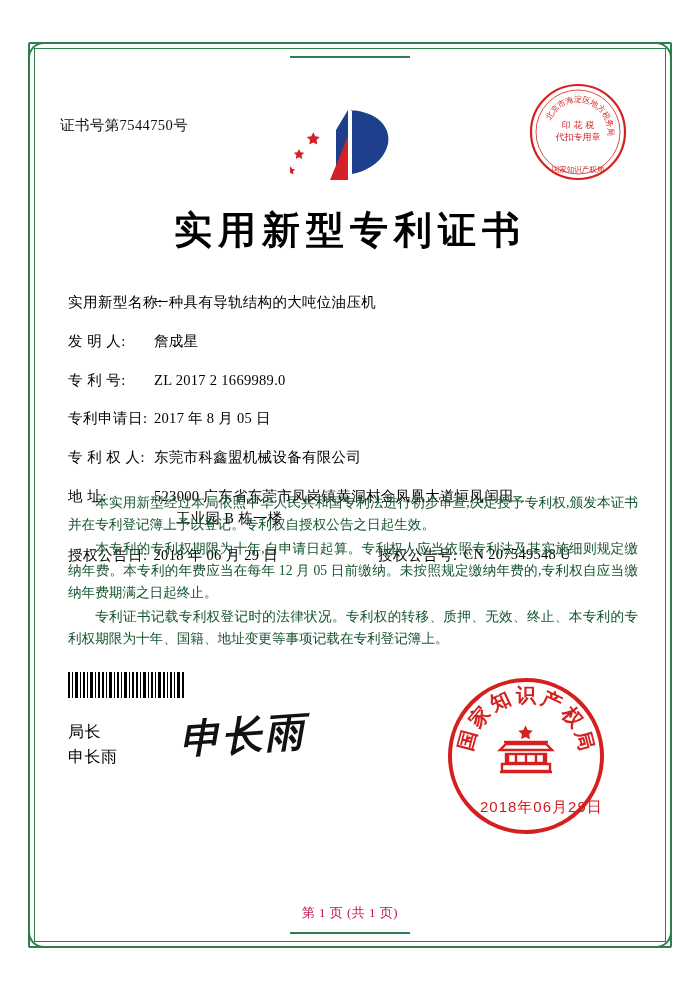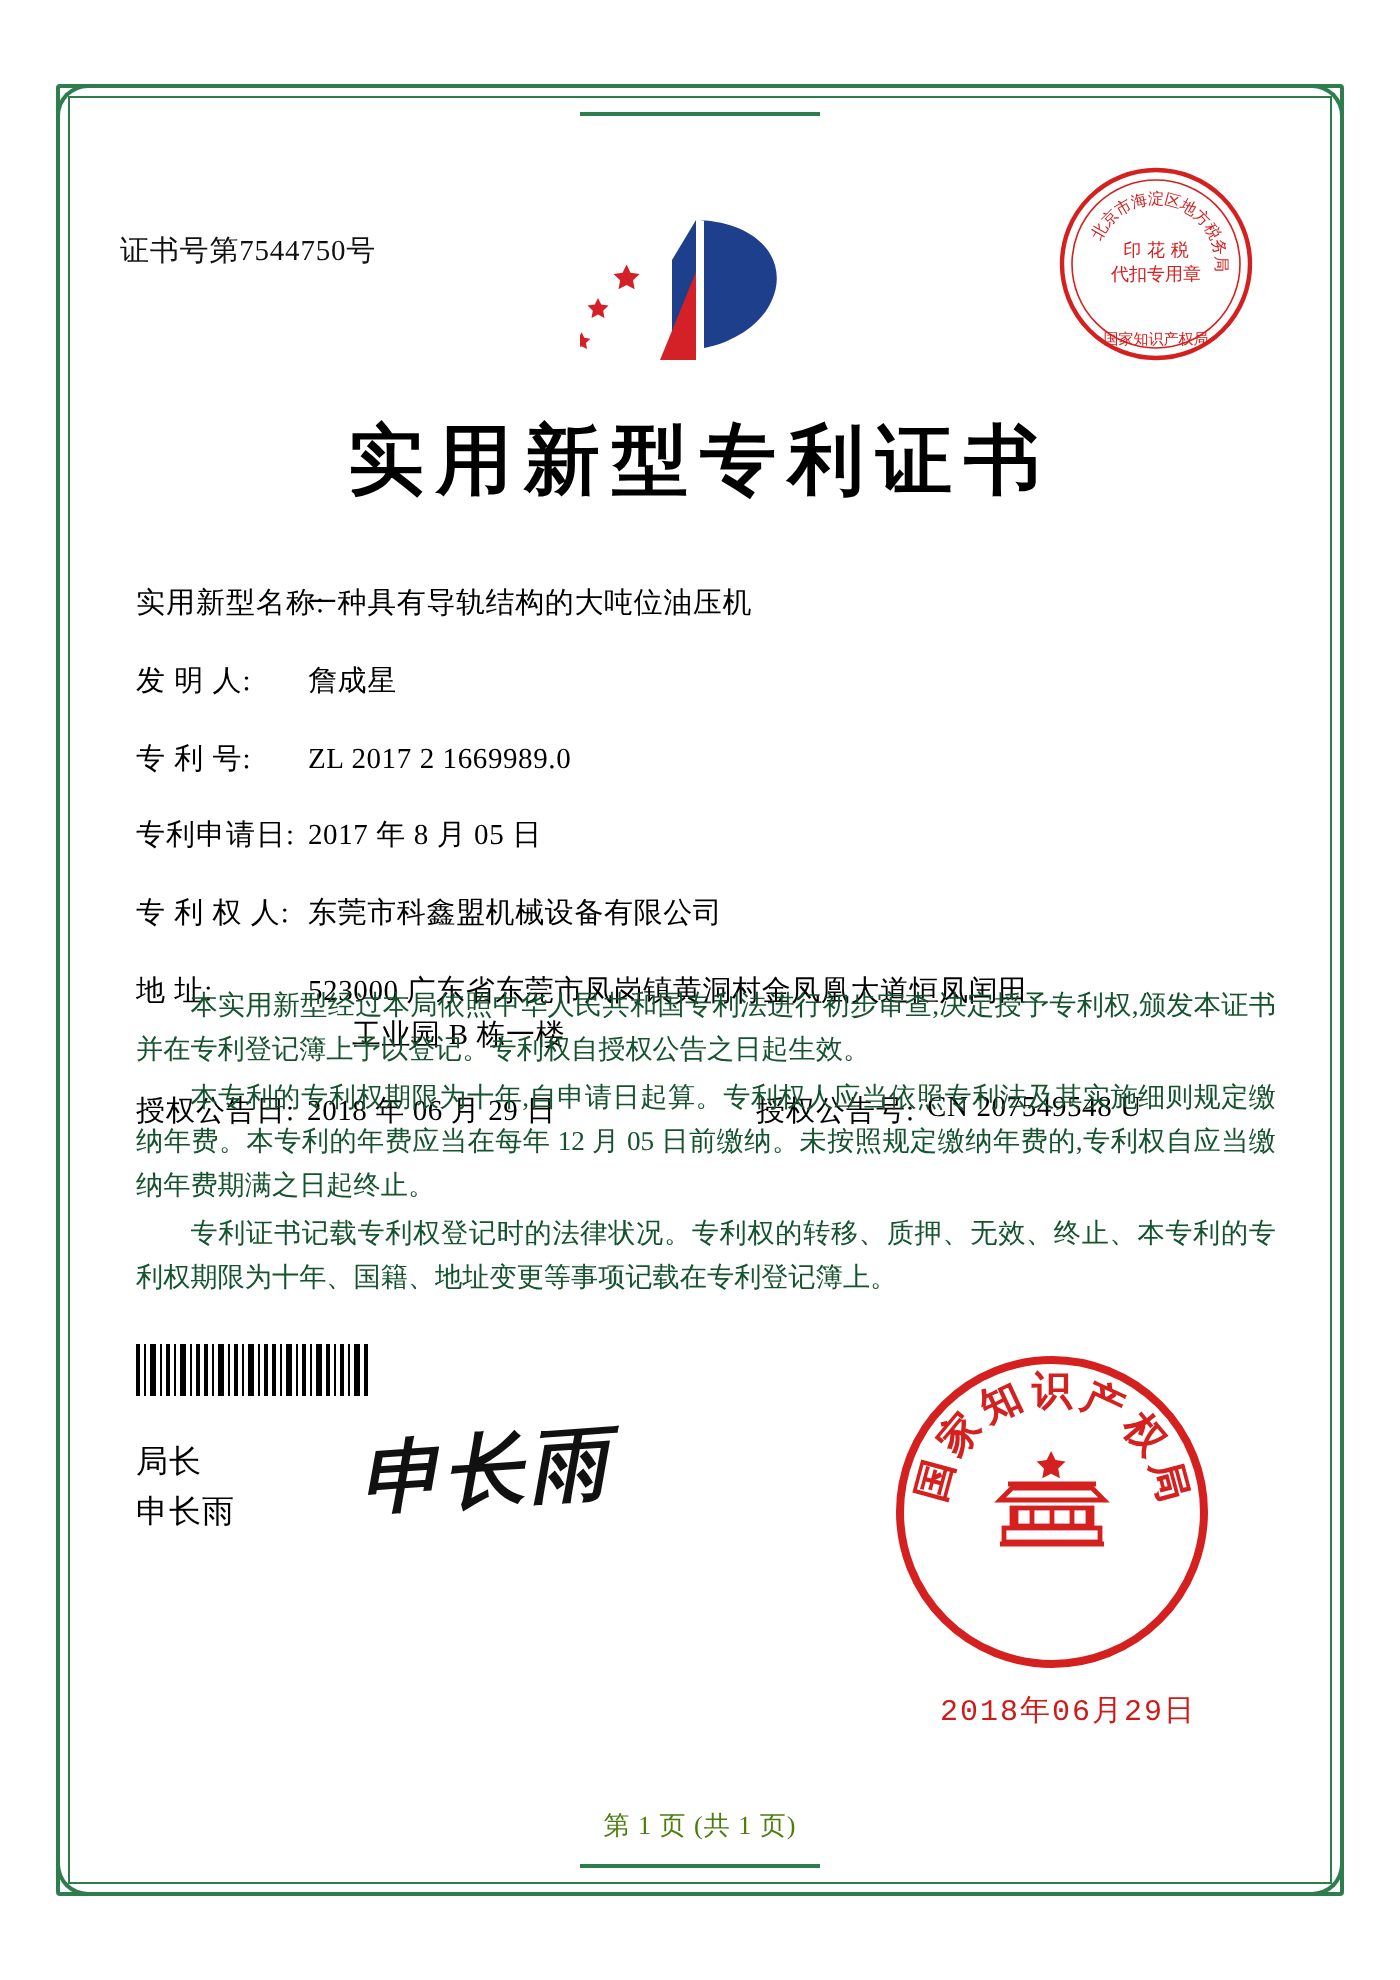--- a/index.html
+++ b/index.html
@@ -197,38 +197,37 @@
   
   .stamp-main {
     position: absolute;
     left: 378px;
     top: 588px;
     width: 176px;
     height: 176px;
   }
   .stamp-date {
     position: absolute;
-    left: 410px;
+    left: 420px;
     top: 718px;
     font-size: 15px;
     color: #d01a1a;
     letter-spacing: 1px;
-    font-family: Liberation Mono, monospace;
-    margin-top: 48px;
+    font-family: Liberation Sans, sans-serif;
   }
 
   
   .page-footer {
     position: absolute;
     left: 0;
     right: 0;
     bottom: 8px;
     text-align: center;
     font-size: 13px;
-    color: #4d7c0f;
+    color: #be185d;
     letter-spacing: 0.5px;
   }
 </style>
 </head>
 <body>
 
 <div class="page">
 
   <div class="border-outer"></div>
   <div class="border-inner"></div>

